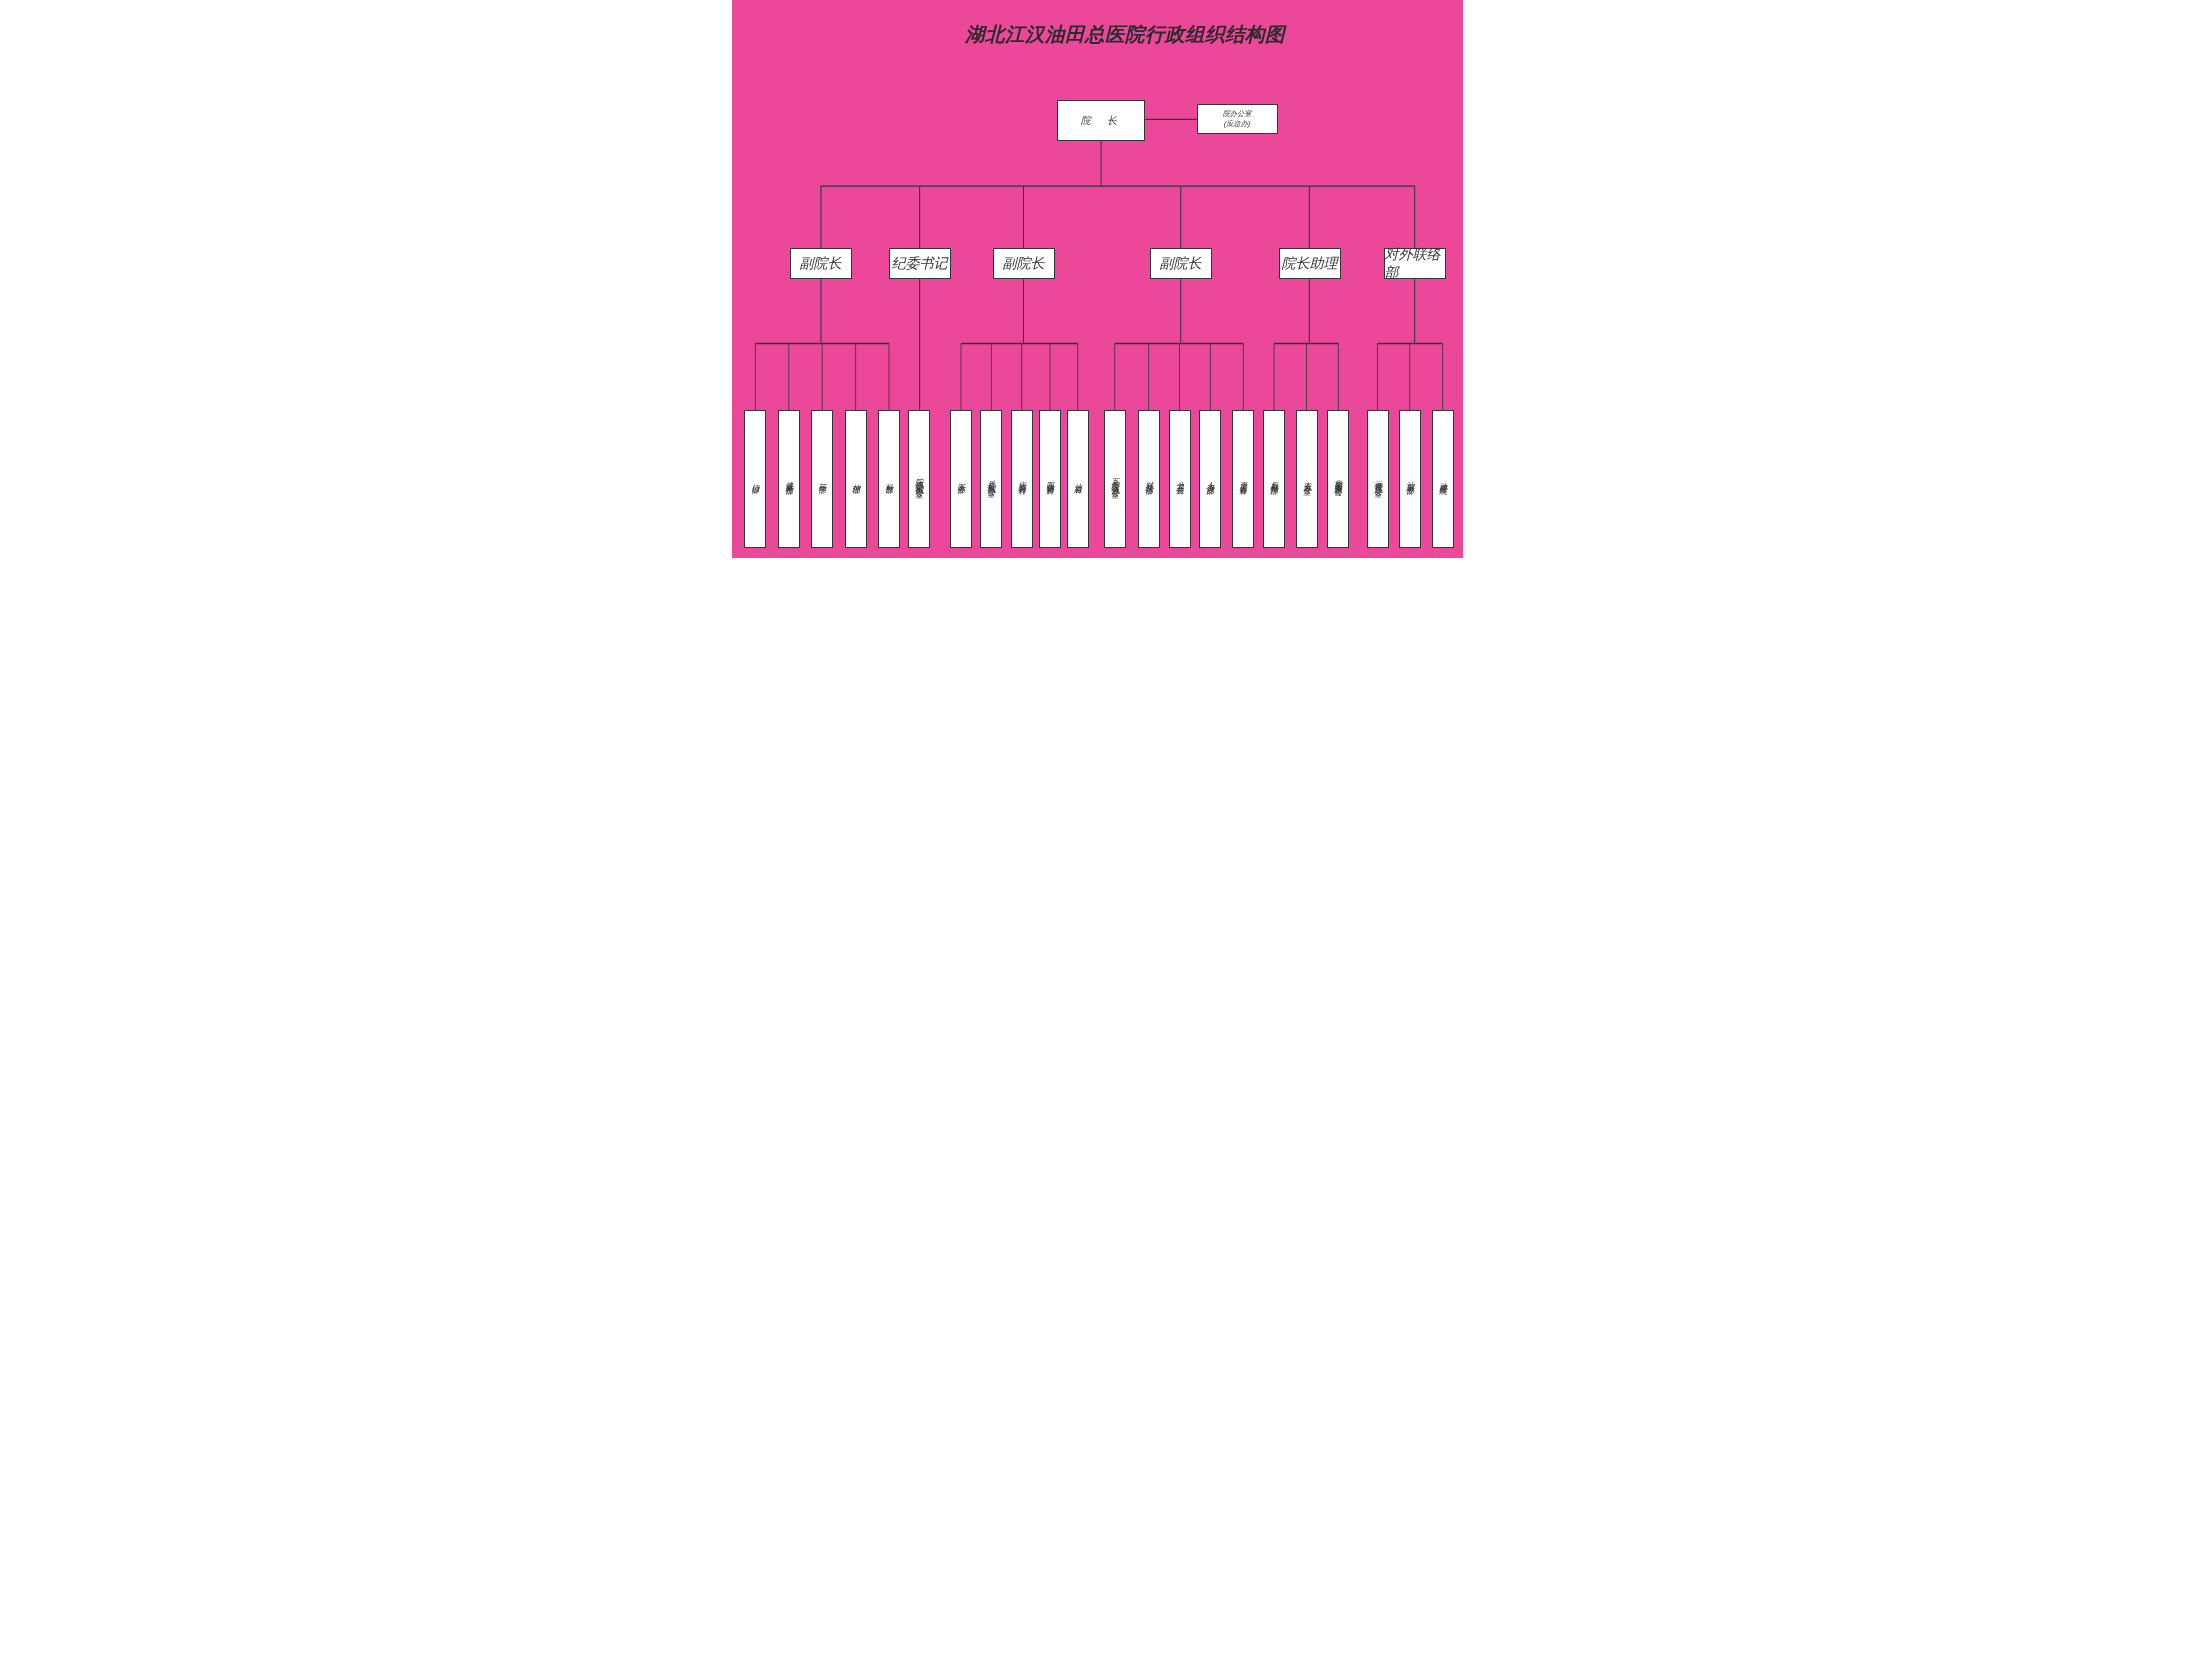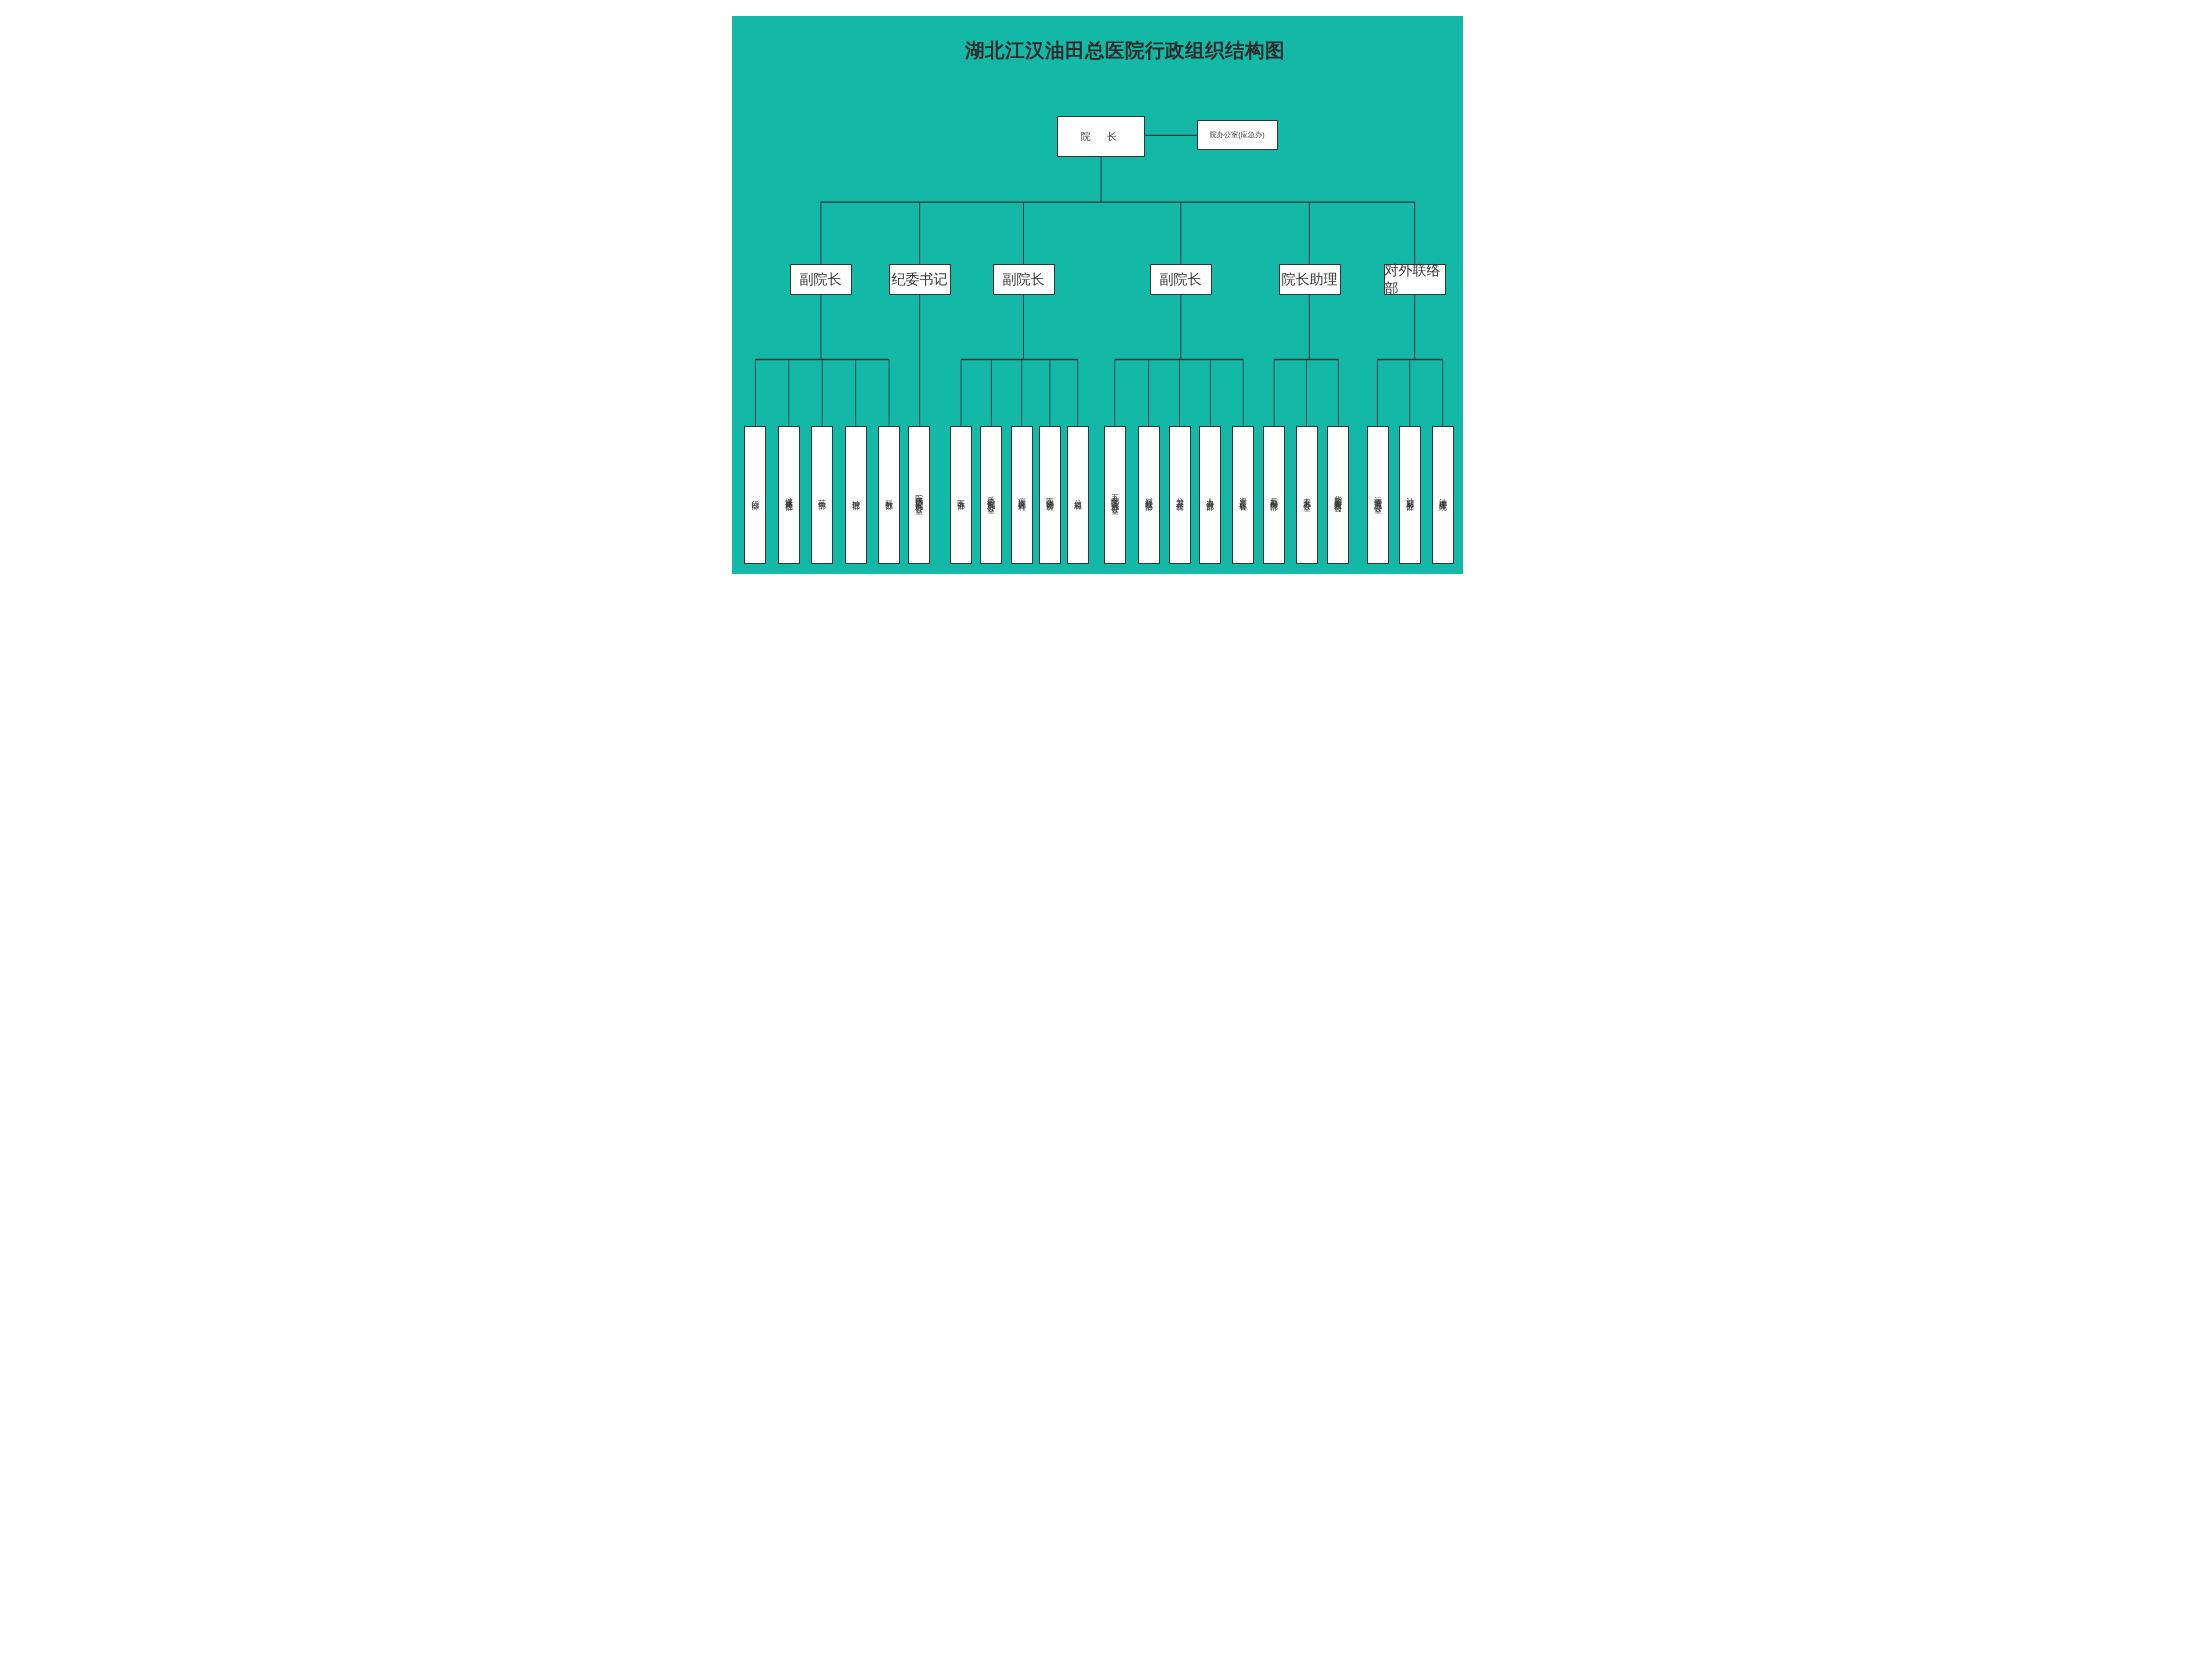--- a/index.html
+++ b/index.html
@@ -1,25 +1,25 @@
 <!DOCTYPE html>
 <html style="font-size:8.2px"><head>
 <meta charset="utf-8">
 <style>
   html,body{margin:0;padding:0;background:#ffffff;}
   body{font-family:"Liberation Sans","DejaVu Sans",sans-serif;}
-  #canvas{position:relative;width:731px;height:558px;background:#14b8a6;overflow:hidden;margin:16px auto;}
+  #canvas{position:relative;width:731px;height:558px;background:#ec4899;overflow:hidden;margin:0 auto;font-style:italic;}
   #connectors{position:absolute;left:0;top:0;width:731px;height:558px;}
   .page-title{position:absolute;left:206px;top:20.6px;width:375px;text-align:center;
     font-size:19.5px;font-weight:600;color:#2b2b2b;letter-spacing:0.5px;}
   .node{position:absolute;box-sizing:border-box;background:#ffffff;border:1px solid #31363b;
     display:flex;align-items:center;justify-content:center;color:#333333;}
   .ceo{left:325px;top:100px;width:88px;height:41px;font-size:10px;letter-spacing:3.1px;border-width:1.5px;}
   .office{left:465px;top:104px;width:81px;height:30px;font-size:7.2px;line-height:1.45;
-    text-align:center;flex-direction:row;border-width:1.3px;}
+    text-align:center;flex-direction:column;border-width:1.3px;}
   .l2{top:248px;width:62px;height:31px;font-size:14px;border-width:1.3px;}
   .dept{top:410px;width:22px;height:138px;font-size:7.7px;border-width:1.3px;
     writing-mode:vertical-rl;text-orientation:upright;letter-spacing:1.5px;}
 </style>
 </head>
 <body>
 
 <div id="canvas">
 
   <svg id="connectors" viewBox="0 0 1422 1085" xmlns="http://www.w3.org/2000/svg">

